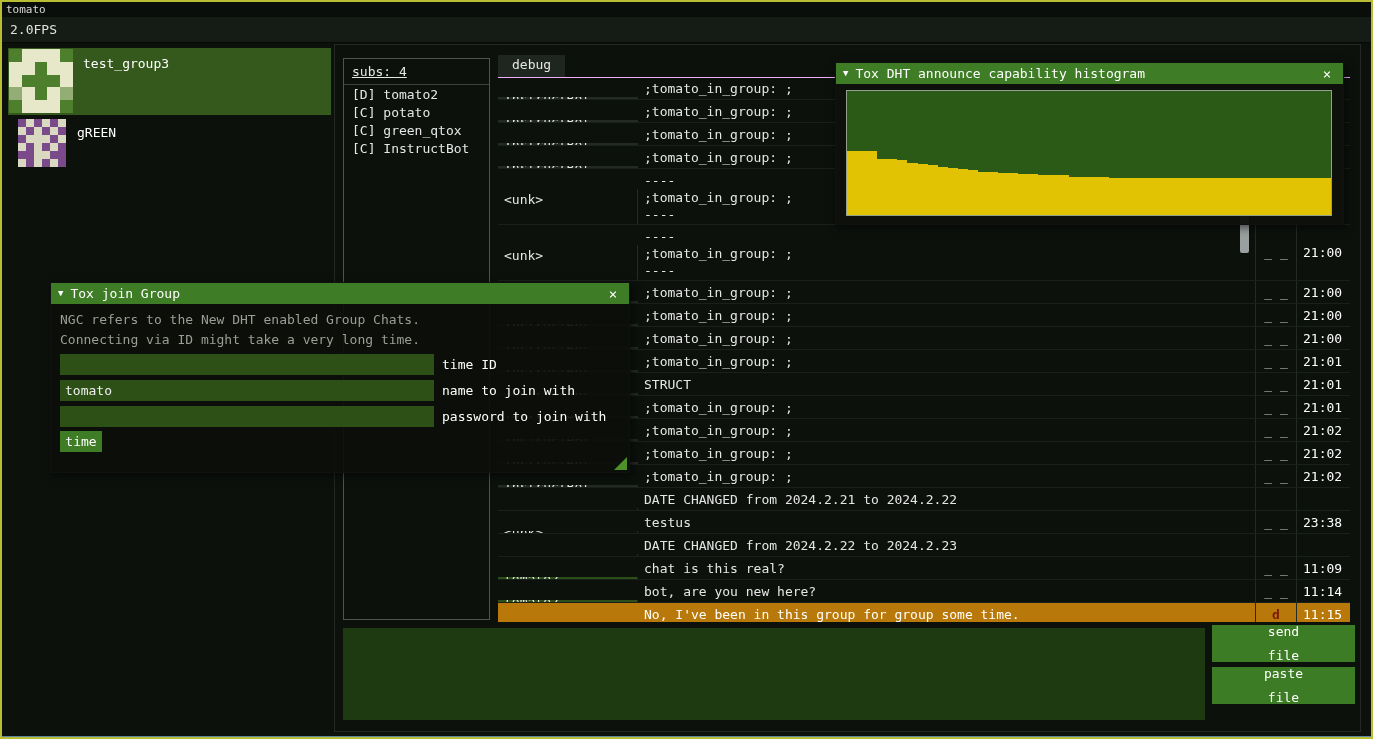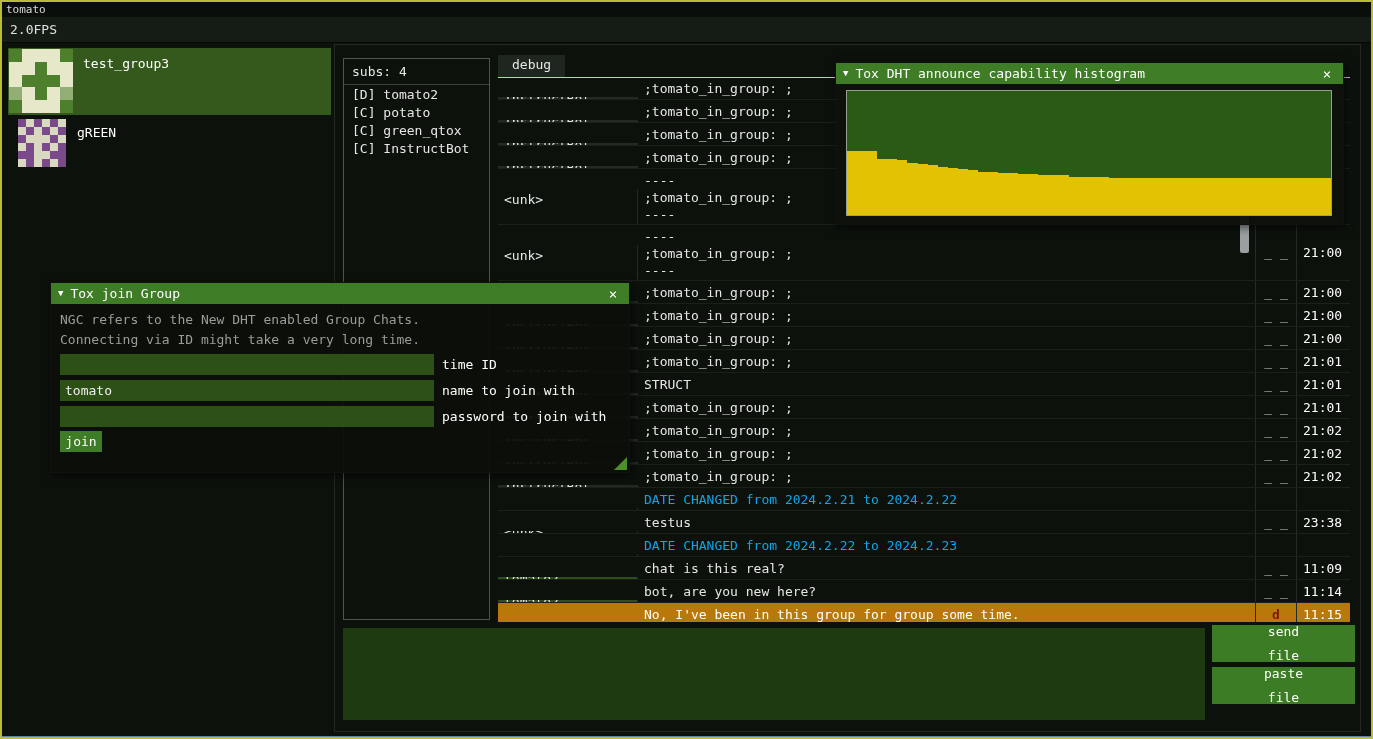--- a/index.html
+++ b/index.html
@@ -26,41 +26,41 @@
   #group-0{left:6px;top:46px;width:323px;height:67px;background:#35591d;}
   #group-1{left:6px;top:115px;width:323px;height:54px;}
   .avatar{display:block;}
   #group-0 .avatar{width:64px;height:64px;margin:1px;}
   #group-1 .avatar{width:48px;height:48px;margin:2px 2px 2px 10px;}
   .group-label{margin-left:9px;margin-top:8px;color:#fff;}
 
   
   .members{position:absolute;left:341px;top:56px;width:147px;height:562px;
     border:1px solid #4e544e;box-sizing:border-box;background:#0c110c;}
-  .members-header{padding:5px 8px 5px;border-bottom:1px solid #3c423c;}
+  .members-header{padding:5px 8px 5px;border-bottom:1px solid #3c423c;text-decoration:underline;}
   .member-row{padding:2px 8px 1px;white-space:nowrap;}
 
   
   .chat{position:absolute;left:496px;top:53px;width:852px;height:567px;}
   .tabbar{height:22px;border-bottom:1px solid #f0abfc;display:flex;align-items:center;}
   .tab{padding:2px 14px 3px;background:#1f261f;height:17px;}
   .chatbody{position:absolute;left:0;top:22px;right:0;bottom:0;overflow:hidden;}
 
   .crow{display:flex;align-items:stretch;height:23px;box-sizing:border-box;
     border-bottom:1px solid #1a201a;}
   .c-name{width:140px;min-width:140px;padding:0 6px;display:flex;align-items:center;
     box-sizing:border-box;border-right:1px solid #242a24;white-space:nowrap;overflow:hidden;margin-top:20px;}
   .c-msg{flex:1;padding:0 6px;display:flex;align-items:center;white-space:pre;overflow:hidden;}
   .c-status{width:40px;min-width:40px;display:flex;align-items:center;justify-content:center;
     border-left:1px solid #242a24;color:#cfcfcf;white-space:pre;}
   .c-time{width:54px;min-width:54px;display:flex;align-items:center;padding-left:6px;
     border-left:1px solid #242a24;box-sizing:border-box;color:#fff;}
   .crow.bot .c-name{background:#232923;}
   .crow.self .c-name{background:#2c4e19;}
-  .crow.date .c-msg{color:#0ea5e9;}
+  .crow.date .c-msg{color:#e5e5e5;}
   .crow.highlight{background:#b9790a;}
   .crow.highlight .c-name{background:#c8860c;}
   .crow.highlight .c-msg{color:#ffffff;}
   .crow.highlight .c-status{color:#7a1a00;font-weight:bold;}
   .crow.multi{height:56px;}
   .crow.multi .c-msg{align-items:flex-start;padding-top:3px;line-height:17px;}
   .crow.multi .c-name{align-items:flex-start;padding-top:3px;}
   .scroll-thumb{position:absolute;left:742px;top:150px;width:9px;height:48px;
     background:#9aa0a0;border-radius:2px;}
 
@@ -331,21 +331,21 @@
       </div>
       <div class="jw-field" id="jw-field-1">
         <div class="jw-input">tomato</div>
         <div class="jw-label">name to join with</div>
       </div>
       <div class="jw-field" id="jw-field-2">
         <div class="jw-input"></div>
         <div class="jw-label">password to join with</div>
       </div>
 
-      <div class="jw-join">join</div>
+      <div class="jw-join">time</div>
       <div class="jw-grip"></div>
     </div>
   </div>
 
   <div class="window" id="hist-window">
     <div class="win-title">
       <span class="arrow">▼</span>
       <span class="wt-label">Tox DHT announce capability histogram</span>
       <span class="win-close">×</span>
     </div>

